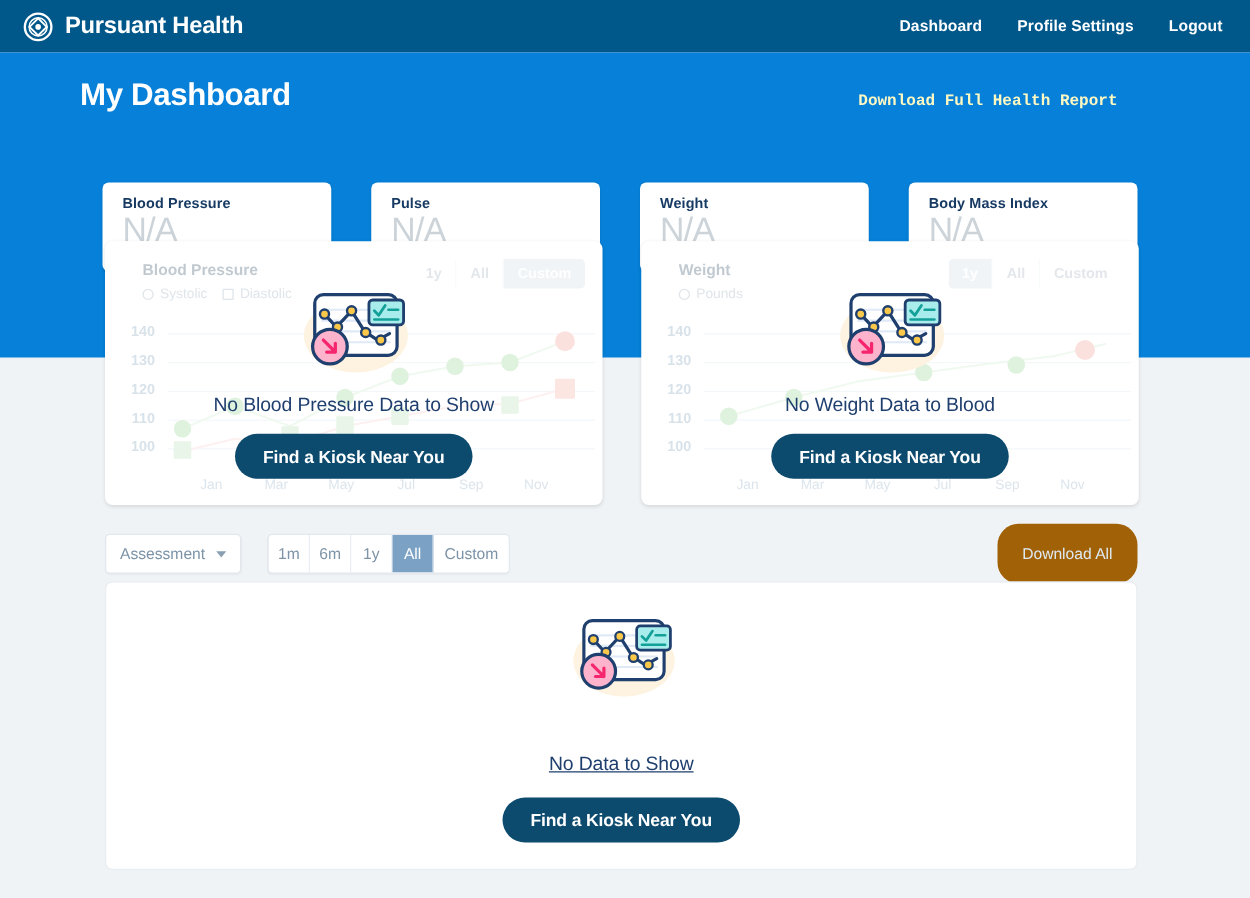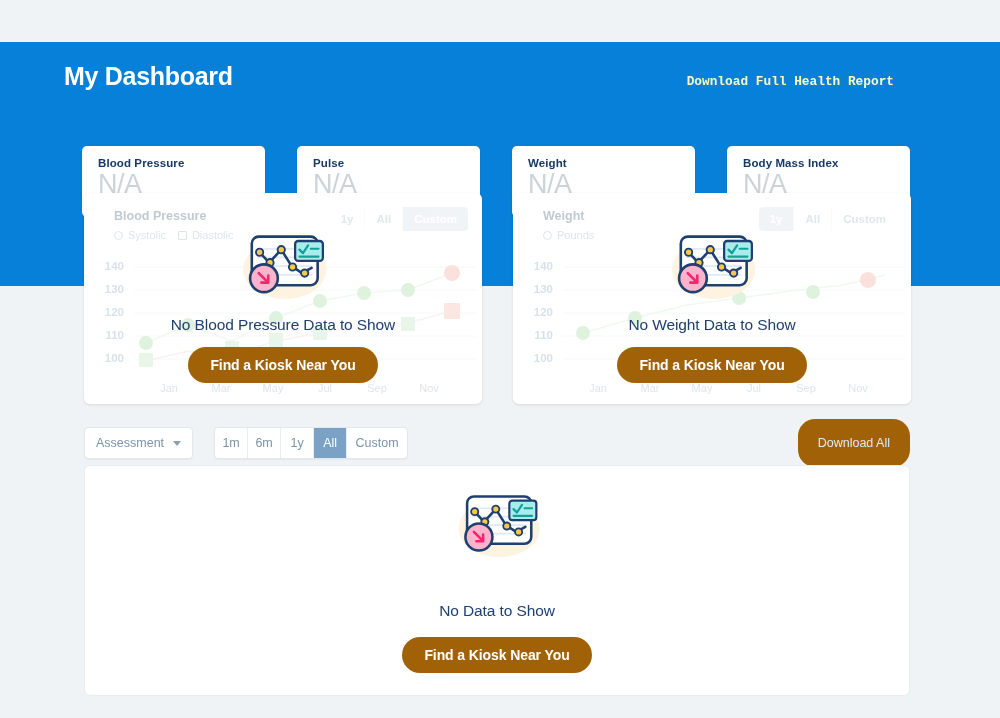--- a/index.html
+++ b/index.html
@@ -114,21 +114,21 @@
   .empty-overlay {
     position: absolute; left: 0; right: 0; top: 0; bottom: 0;
     display: flex; flex-direction: column; align-items: center;
     justify-content: center; padding-top: 13px;
   }
   .empty-msg {
     color: #1f3f6e; font-size: 15.5px; font-weight: 400; margin-top: 6px;
     letter-spacing: -.1px;
   }
   .kiosk-btn {
-    margin-top: 13px; background: #a16207; color: #fff; border: none;
+    margin-top: 13px; background: #0c4a6e; color: #fff; border: none;
     border-radius: 20px; padding: 10px 22px; font-size: 14px;
     font-weight: bold; cursor: pointer; font-family: inherit;
     letter-spacing: -.1px;
   }
 
   
   .toolbar {
     position: absolute; left: 84px; top: 419px; width: 826px;
     display: flex; align-items: center;
   }
@@ -161,28 +161,46 @@
     font-weight: normal; cursor: pointer; font-family: inherit;
   }
 
   
   #empty-panel {
     position: absolute; left: 84px; top: 465px; width: 826px; height: 231px;
     background: #fff; border-radius: 6px; border: 1px solid #e8edf1;
     display: flex; flex-direction: column; align-items: center;
     justify-content: center;
   }
-  #empty-panel .empty-msg { font-size: 15.5px; margin-top: 34px; }
+  #empty-panel .empty-msg { font-size: 15.5px; margin-top: 34px; text-decoration: underline; }
   #empty-panel .kiosk-btn { margin-top: 17px; }
 </style>
 </head>
 <body>
 
 <div class="page">
 
+  <div class="topnav">
+    <div class="brand">
+      <span class="brand-mark">
+        <svg viewBox="0 0 40 40" width="25" height="25">
+          <circle cx="20" cy="20" r="17" fill="none" stroke="#fff" stroke-width="3"></circle>
+          <circle cx="20" cy="20" r="11.5" fill="none" stroke="#fff" stroke-width="2"></circle>
+          <path d="M20 9 L31 20 L20 31 L9 20 Z" fill="none" stroke="#fff" stroke-width="2.4"></path>
+          <circle cx="20" cy="20" r="3.6" fill="#fff"></circle>
+        </svg>
+      </span>
+      <span class="brand-name">Pursuant Health</span>
+    </div>
+    <div class="navlinks">
+      <a class="navlink">Dashboard</a>
+      <a class="navlink">Profile Settings</a>
+      <a class="navlink">Logout</a>
+    </div>
+  </div>
 
   <div class="hero">
     <div class="hero-row">
       <div class="page-title">My Dashboard</div>
       <a class="report-link">Download Full Health Report</a>
     </div>
 
     <div class="stats">
       <div class="stat-card">
         <div class="stat-label">Blood Pressure</div>
@@ -372,21 +390,21 @@
           <rect x="74" y="15" width="32" height="23" rx="3.5" fill="#a9ecec" stroke="#1f3f6e" stroke-width="2.6"></rect>
           <path d="M79 25 L83 29 L89 20" fill="none" stroke="#13a098" stroke-width="2.6" stroke-linecap="round" stroke-linejoin="round"></path>
           <g stroke="#13a098" stroke-width="2.4" stroke-linecap="round">
             <line x1="92" y1="24" x2="101" y2="24"></line>
             <line x1="79" y1="33" x2="101" y2="33"></line>
           </g>
           <circle cx="38" cy="58" r="16" fill="#fcb3cb" stroke="#1f3f6e" stroke-width="3"></circle>
           <path d="M32 52 L43 63 M43 63 L43 55 M43 63 L35 63" fill="none" stroke="#f5256e" stroke-width="3" stroke-linecap="round" stroke-linejoin="round"></path>
         </svg>
       </span>
-      <div class="empty-msg">No Weight Data to Show</div>
+      <div class="empty-msg">No Weight Data to Blood</div>
       <button class="kiosk-btn">Find a Kiosk Near You</button>
     </div>
   </div>
 
   <div class="toolbar">
     <div class="select-box">
       <span>Assessment</span>
       <span class="caret"></span>
     </div>
     <div class="seg-group">

